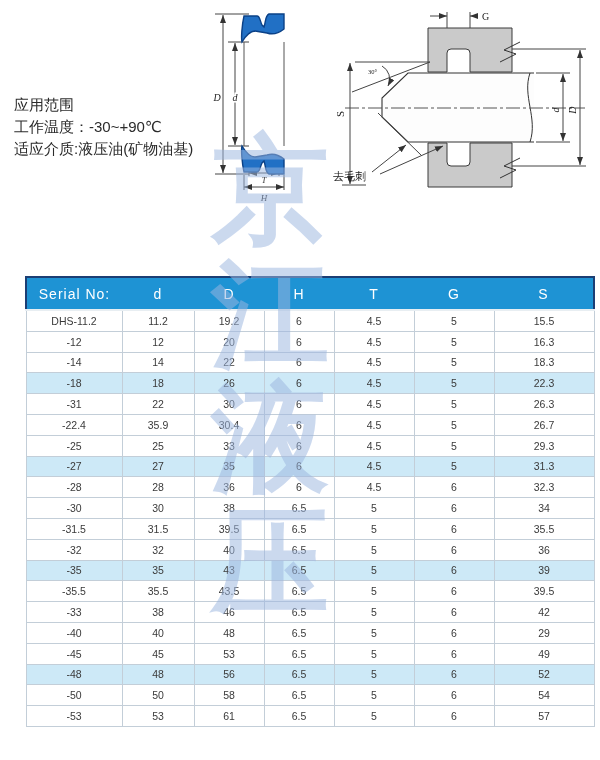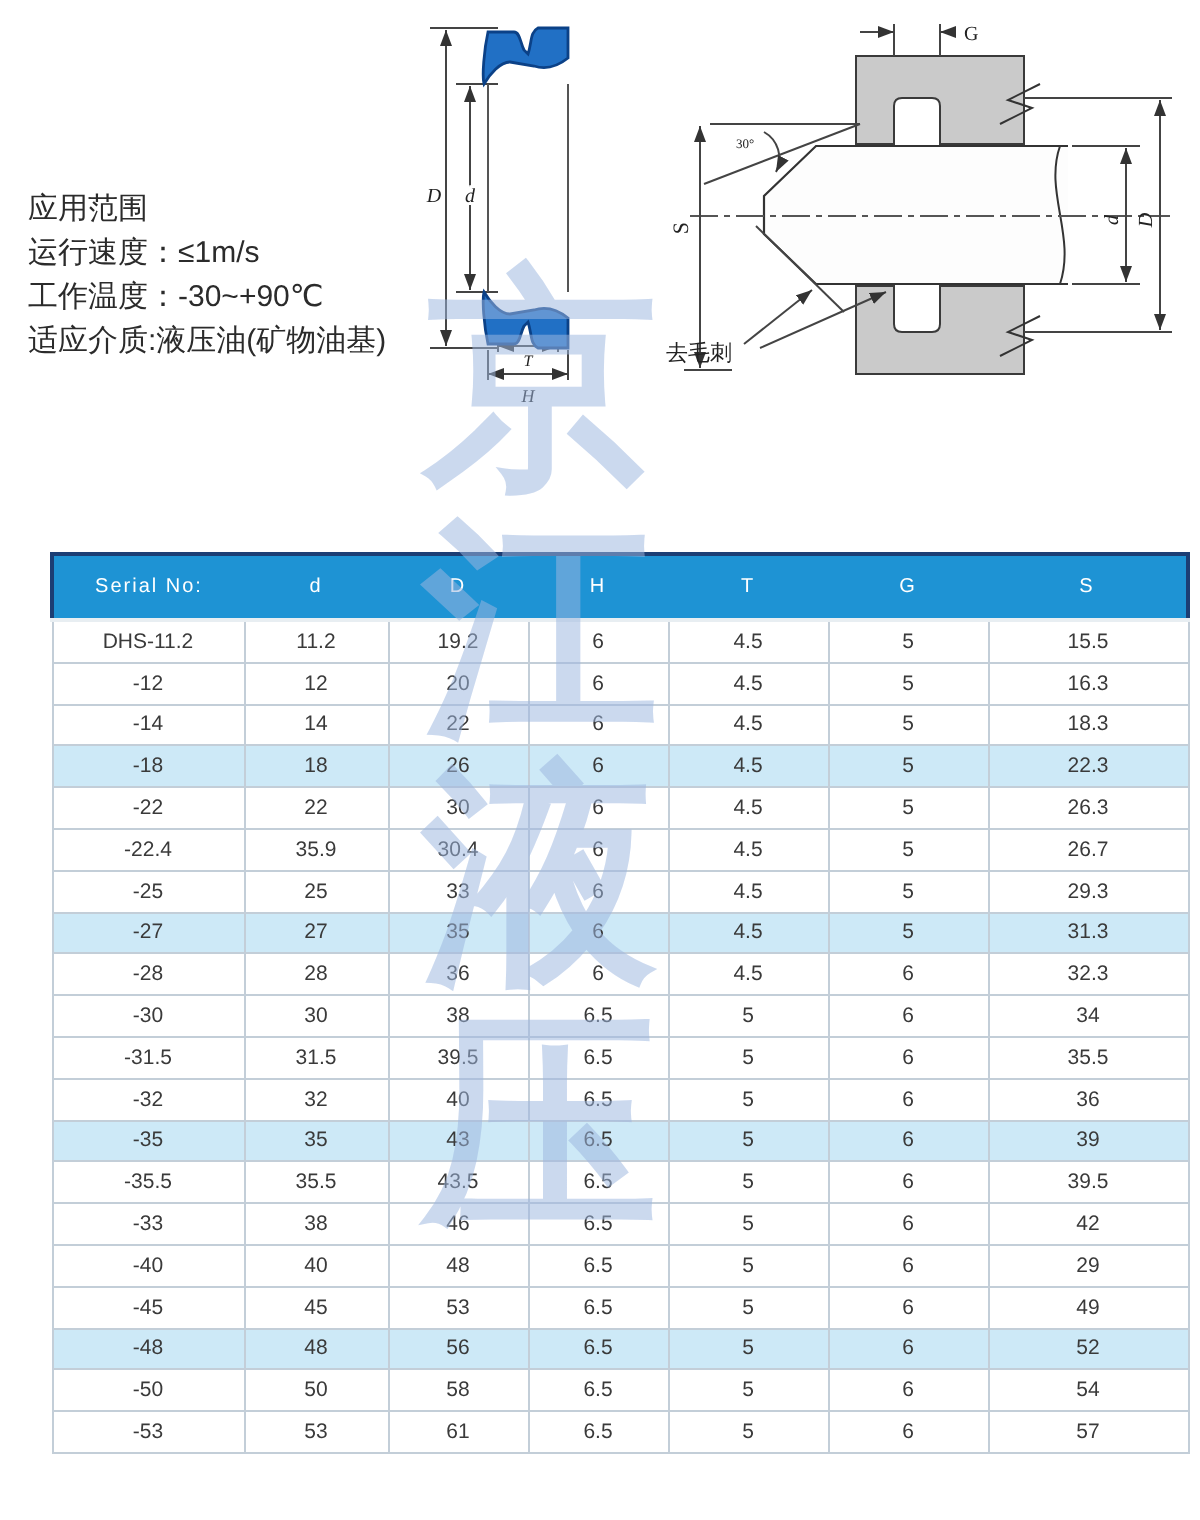--- a/index.html
+++ b/index.html
@@ -19,38 +19,37 @@
   .watermark{position:absolute;left:200px;top:128px;width:140px;z-index:6;pointer-events:none;
     font-family:"DejaVu Serif",serif;font-weight:bold;color:var(--wm-color,#9db7e0);opacity:.52;}
   .watermark .wm-char{font-size:118px;line-height:124px;text-align:center;}
   
   .tbl-wrap{position:absolute;left:25px;top:276px;width:568px;z-index:1;}
   table{border-collapse:collapse;width:568px;table-layout:fixed;}
   col.c0{width:96px}col.c1{width:72px}col.c2{width:70px}col.c3{width:70px}
   col.c4{width:80px}col.c5{width:80px}col.c6{width:100px}
   th{
     background:var(--header-bg,#1e93d4);color:var(--header-text,#fff);
-    font-size:10px;font-weight:normal;height:29px;letter-spacing:1px;
+    font-size:14px;font-weight:normal;height:29px;letter-spacing:1px;
     border-top:2px solid #1c3e74;border-bottom:2px solid #e8eef2;
   }
   th:first-child{border-left:2px solid #1c3e74;}
   th:last-child{border-right:2px solid #1c3e74;}
   td{
     height:19.8px;padding:0;text-align:center;font-size:10.5px;color:#3a3a3a;
     border:1px solid var(--grid,#c3ced8);background:#fff;
   }
   tr.hl td{background:var(--highlight-bg,#cde9f7);}
   table{border:1px solid #a9bccb;}
 </style>
 </head>
 <body>
 
 <div class="notes">
   <div class="line">应用范围</div>
-  <div class="line">运行速度：≤1m/s</div>
   <div class="line">工作温度：-30~+90℃</div>
   <div class="line">适应介质:液压油(矿物油基)</div>
 </div>
 
 <svg class="seal-svg" width="130" height="210" viewBox="0 0 130 210">
   <defs>
     <marker id="ar1" markerWidth="9" markerHeight="7" refX="8" refY="3" orient="auto-start-reverse">
       <path d="M0,0 L8,3 L0,6 Z" fill="#333"></path>
     </marker>
   </defs>
@@ -197,21 +196,21 @@
         <tr class="hl">
           <td>-18</td>
           <td>18</td>
           <td>26</td>
           <td>6</td>
           <td>4.5</td>
           <td>5</td>
           <td>22.3</td>
         </tr>
         <tr>
-          <td>-22</td>
+          <td>-31</td>
           <td>22</td>
           <td>30</td>
           <td>6</td>
           <td>4.5</td>
           <td>5</td>
           <td>26.3</td>
         </tr>
         <tr>
           <td>-22.4</td>
           <td>35.9</td>

